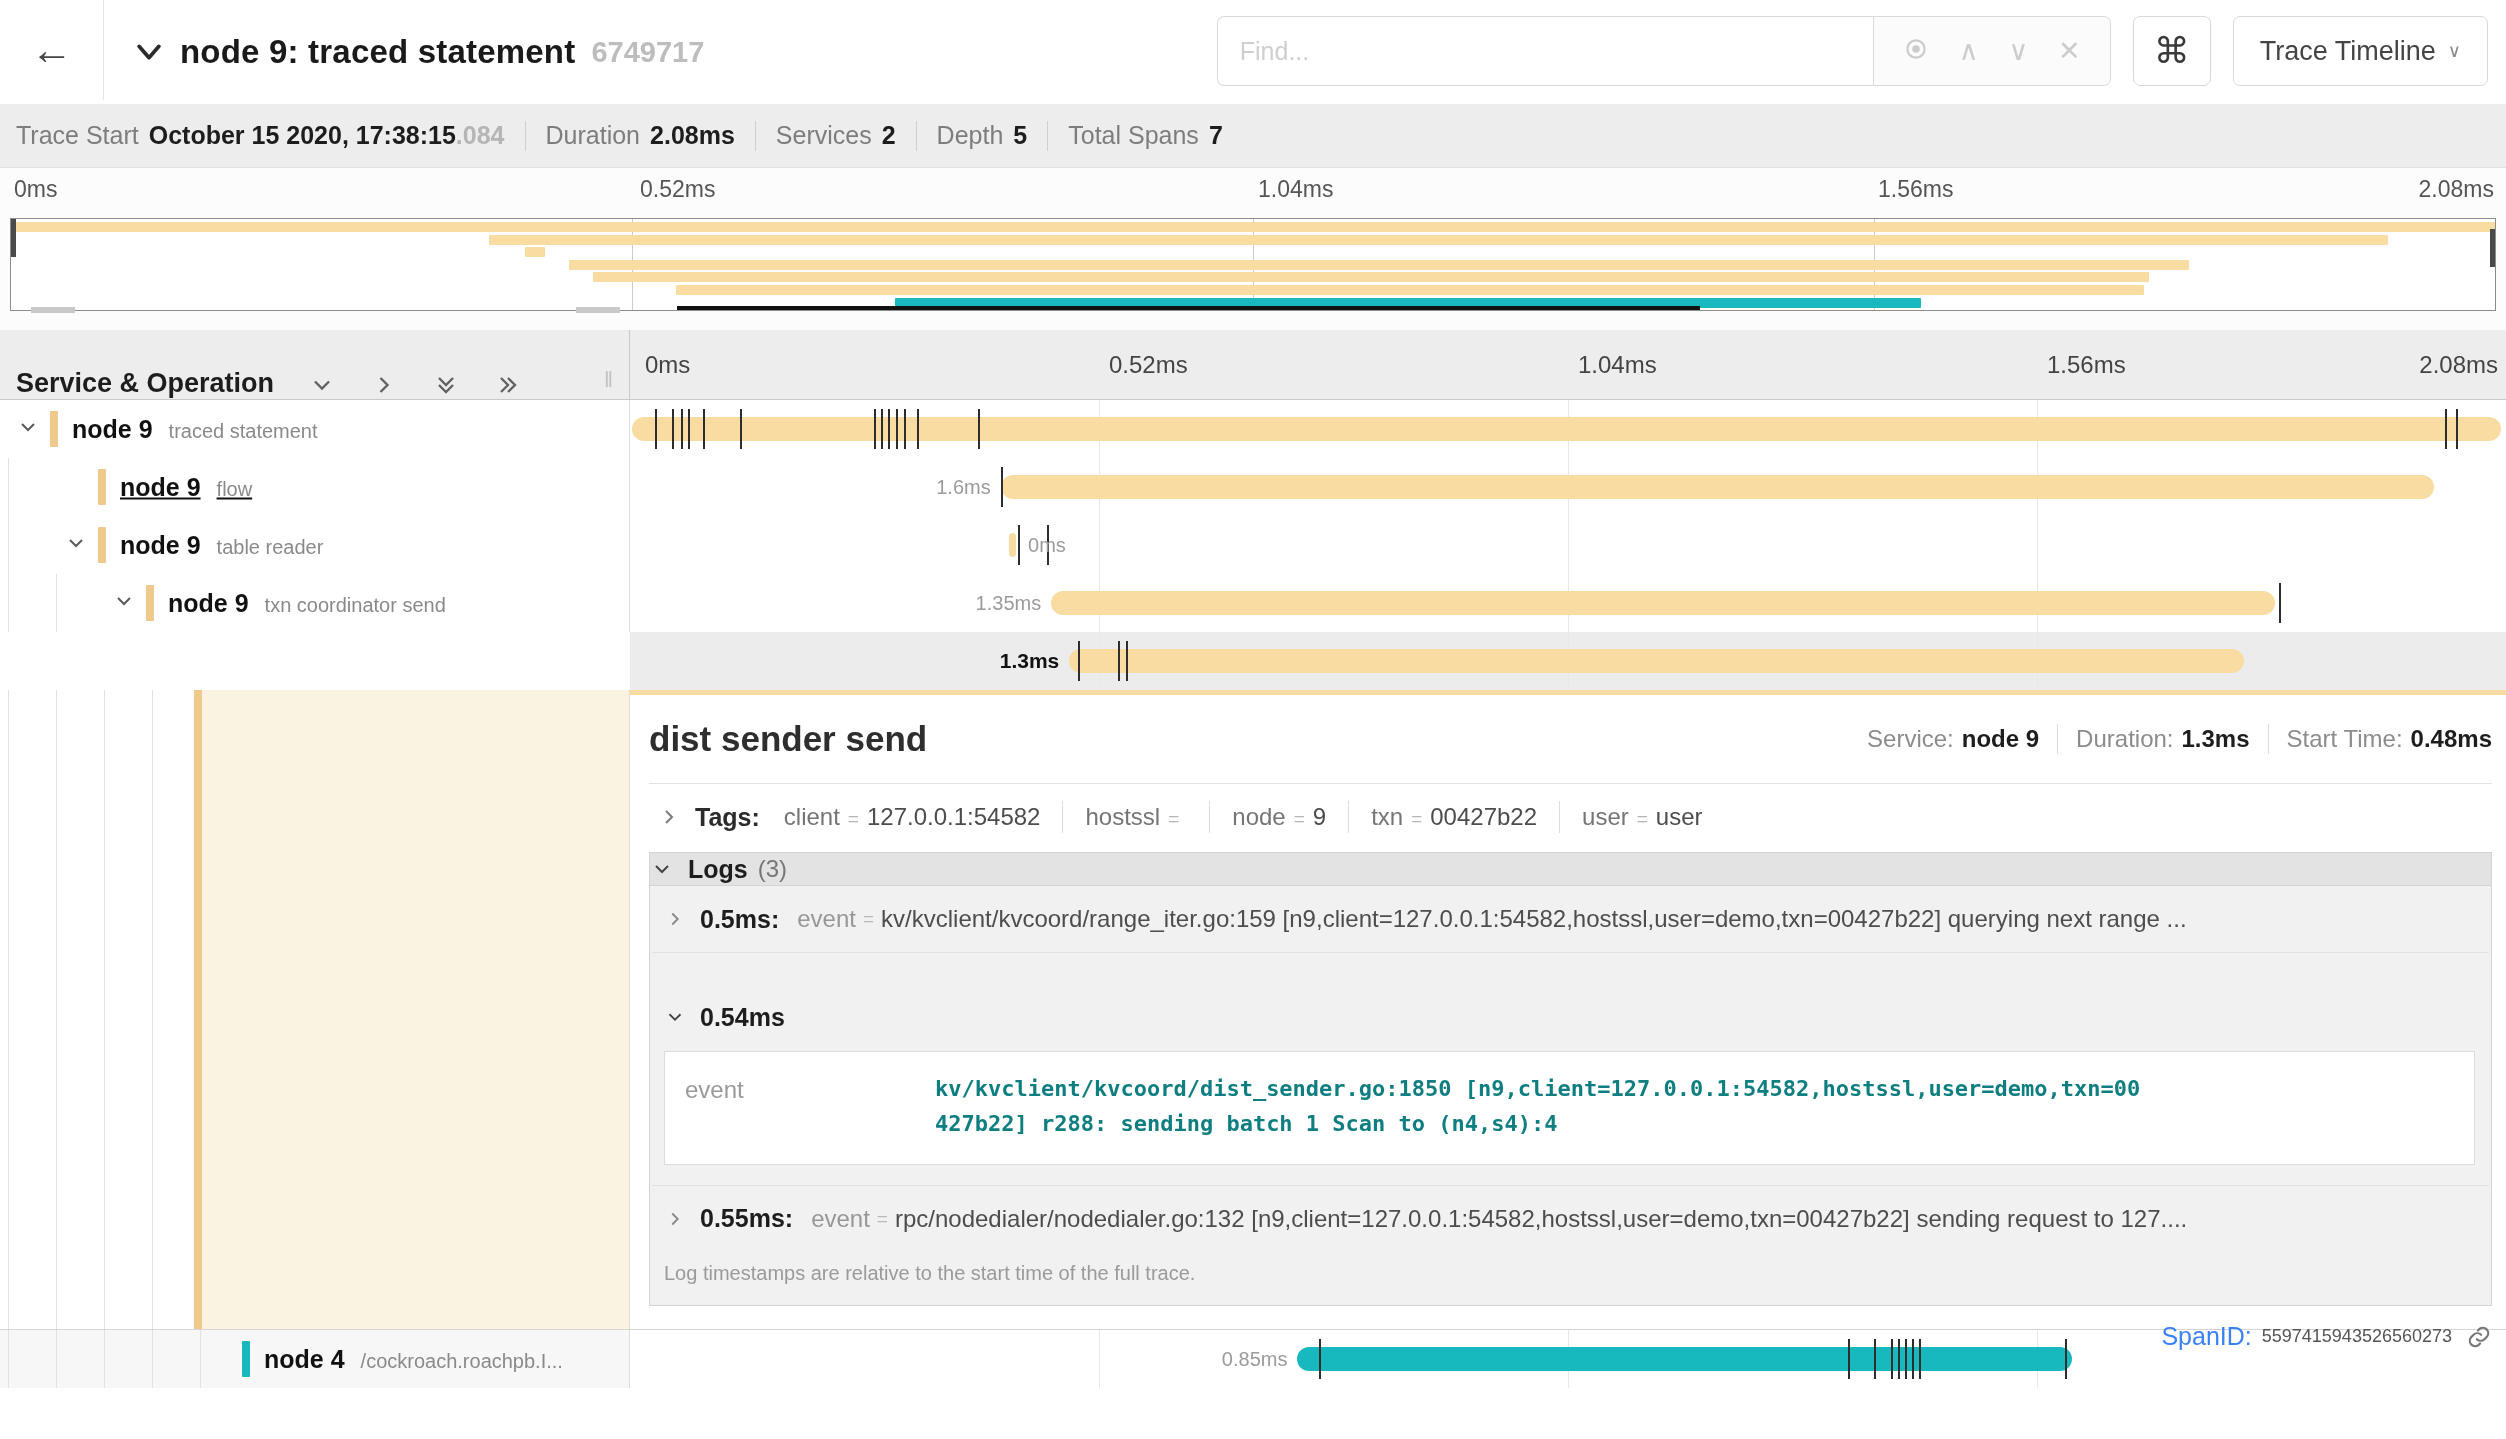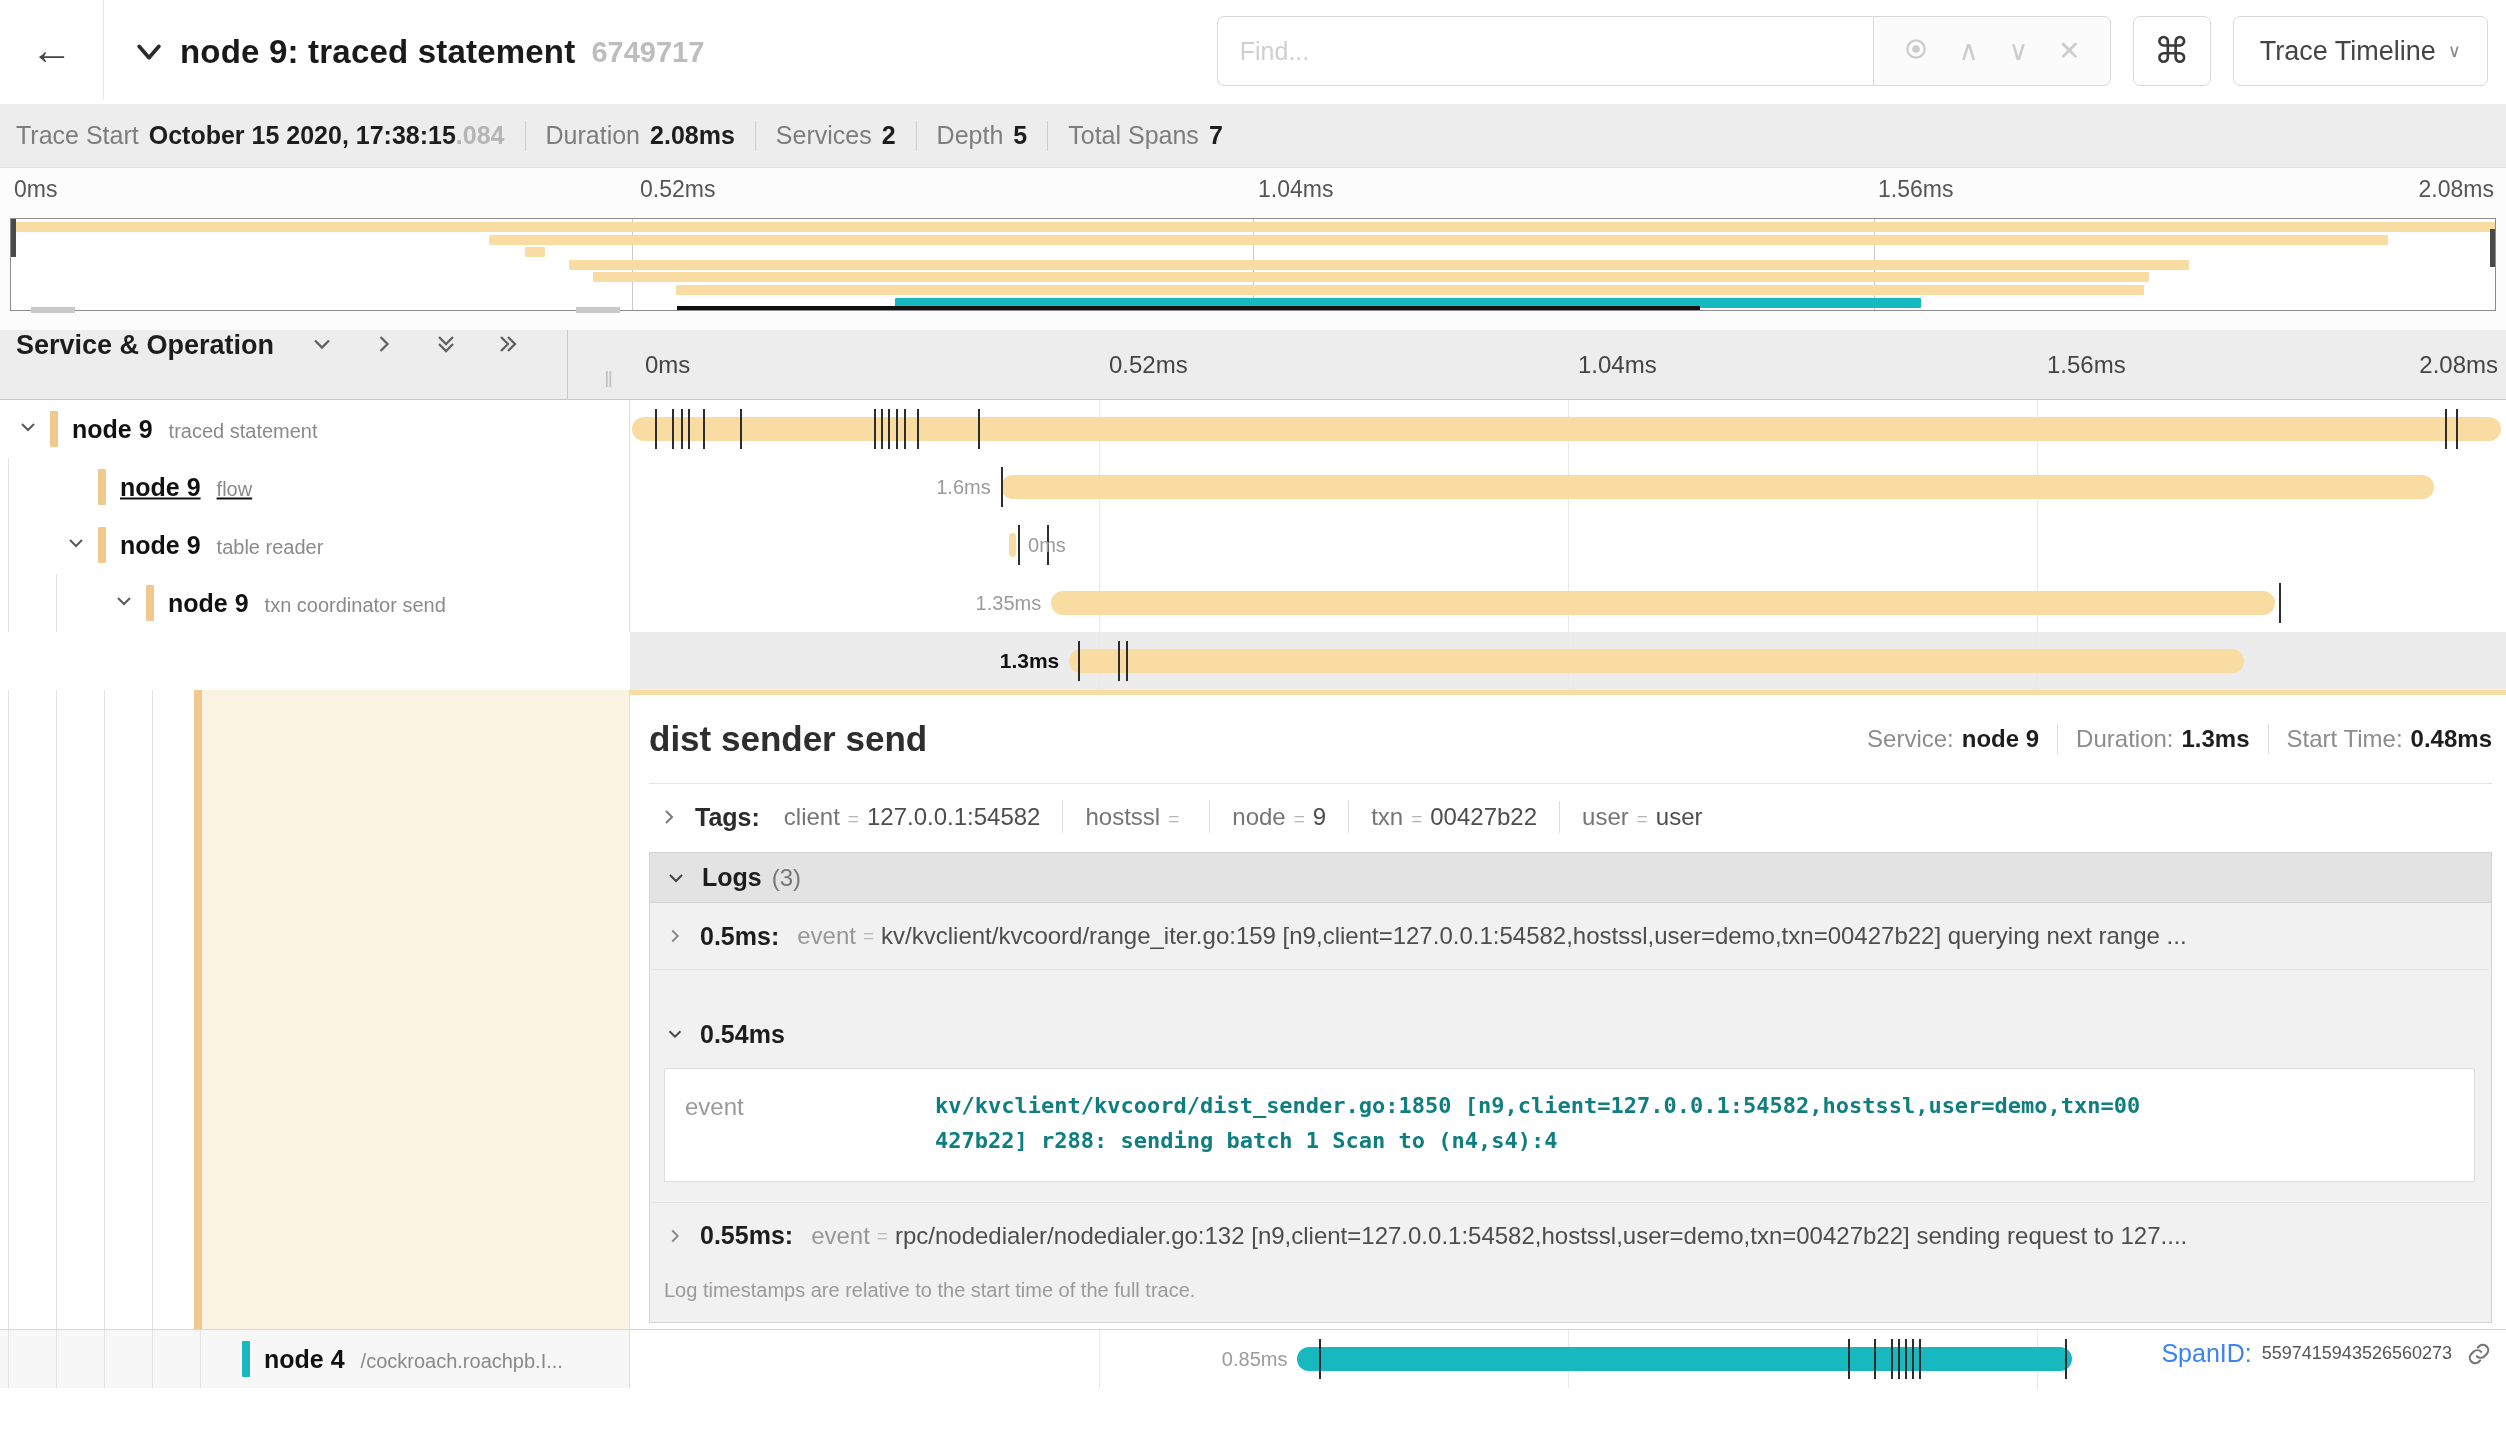--- a/index.html
+++ b/index.html
@@ -42,22 +42,22 @@
   .mm-grid { position:absolute; top:0; bottom:0; width:1px; background:#ccc; }
   .mm-span { position:absolute; height:10px; border-radius:1px; }
   #mm-handle-left { position:absolute; left:0; top:0; width:5px; height:38px; background:#4a4a4a; }
   #mm-handle-right { position:absolute; right:0; top:10px; width:5px; height:38px; background:#4a4a4a; }
   #mm-viewport { position:absolute; bottom:0; height:4px; background:#111; }
   .mm-nub { position:absolute; bottom:-3px; height:6px; width:44px; background:#c9c9c9; }
 
   
   #tl-header { position:absolute; left:0; top:330px; width:2506px; height:70px; background:#ededed;
     border-bottom:1px solid #c9c9c9; }
-  #tl-header-left { position:absolute; left:0; top:0; width:568px; height:100%; border-right:1px solid #c9c9c9;
-    display:flex; align-items:flex-start; }
+  #tl-header-left { position:absolute; left:0; top:0; width:630px; height:100%; border-right:1px solid #c9c9c9;
+    display:flex; align-items:flex-end; }
   #svc-op-title { font-size:27px; font-weight:700; color:#1d1d1d; margin-left:16px; }
   .hdr-icon { margin-left:34px; display:flex; align-items:center; cursor:pointer; }
   #col-grip { position:absolute; left:604px; bottom:6px; color:#c2c2c2; font-size:22px; letter-spacing:2px; cursor:col-resize; }
   .tl-axis-label { position:absolute; top:50%; transform:translateY(-50%); font-size:24px; color:#444; }
 
   
   #rows-top { position:absolute; left:0; top:400px; width:2506px; }
   #rows-bottom { position:absolute; left:0; top:1330px; width:2506px; }
   .span-row { position:relative; width:2506px; height:58px; }
   .row-left { position:absolute; left:0; top:0; width:630px; height:100%; border-right:1px solid #dedede; overflow:hidden; }
@@ -93,21 +93,21 @@
   #tags-row { display:flex; align-items:center; height:66px; padding-left:8px; }
   .exp-caret { color:#7a7a7a; margin-right:14px; display:flex; align-items:center; }
   #tags-label { font-size:25px; font-weight:700; color:#2b2b2b; margin-right:24px; }
   .tag-item { display:flex; align-items:baseline; }
   .tag-key { font-size:24px; color:#757575; }
   .tag-eq { font-size:19px; color:#b5b5b5; margin:0 8px; }
   .tag-value { font-size:24px; color:#4d4d4d; }
   .tag-sep { width:1px; height:32px; background:#ddd; margin:0 22px; align-self:center; }
 
   #logs-box { border:1px solid #d4d4d4; margin-top:2px; }
-  #logs-header { height:50px; background:#e3e3e3; border-bottom:1px solid #d4d4d4; display:flex; align-items:center; padding-left:14px; cursor:pointer; }
+  #logs-header { height:33px; background:#e3e3e3; border-bottom:1px solid #d4d4d4; display:flex; align-items:center; cursor:pointer; }
   #logs-title { font-size:25px; font-weight:700; color:#1d1d1d; margin-right:10px; }
   #logs-count { font-size:24px; color:#777; font-weight:400; }
   #logs-body { background:#f1f1f1; }
   .log-row { display:flex; align-items:center; height:66px; padding:0 16px 0 14px; white-space:nowrap; overflow:hidden; cursor:pointer; }
   .log-row + .log-sep, .log-exp + .log-sep { height:1px; background:#e2e2e2; margin:0 2px; }
   .log-time { font-size:25px; font-weight:700; color:#1d1d1d; margin-right:18px; }
   .log-key { font-size:24px; color:#979797; }
   .log-eq { font-size:19px; color:#b9b9b9; margin:0 7px; }
   .log-value { font-size:24px; color:#4d4d4d; }
   .log-exp { padding:14px 16px 20px 14px; }

